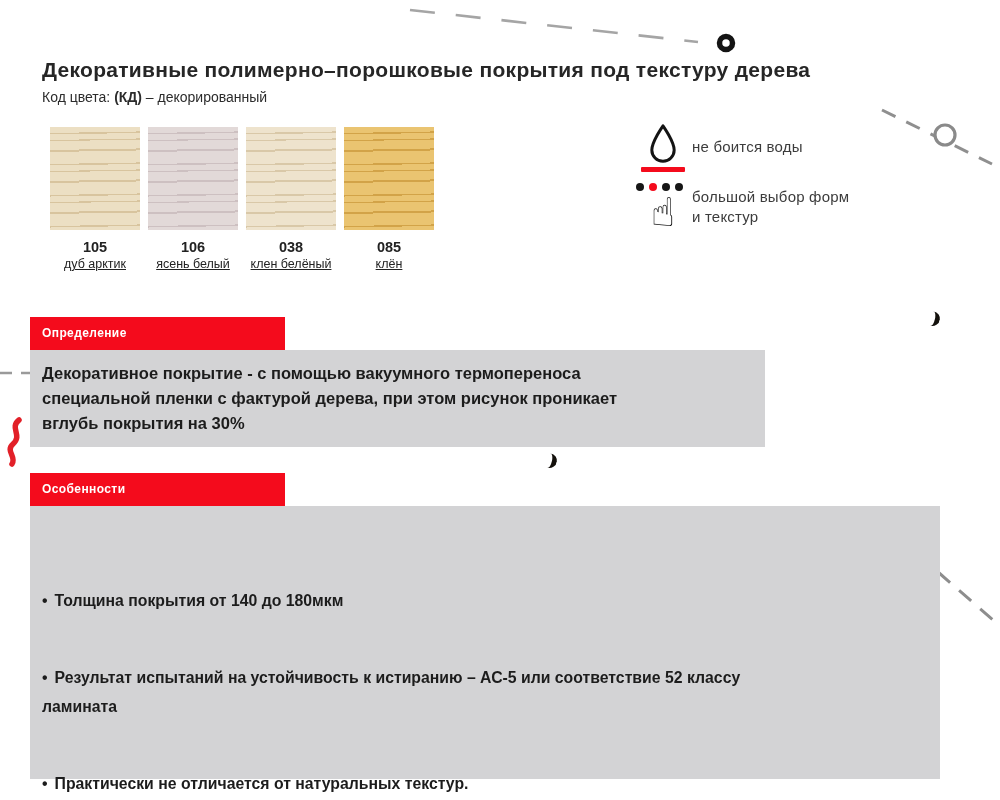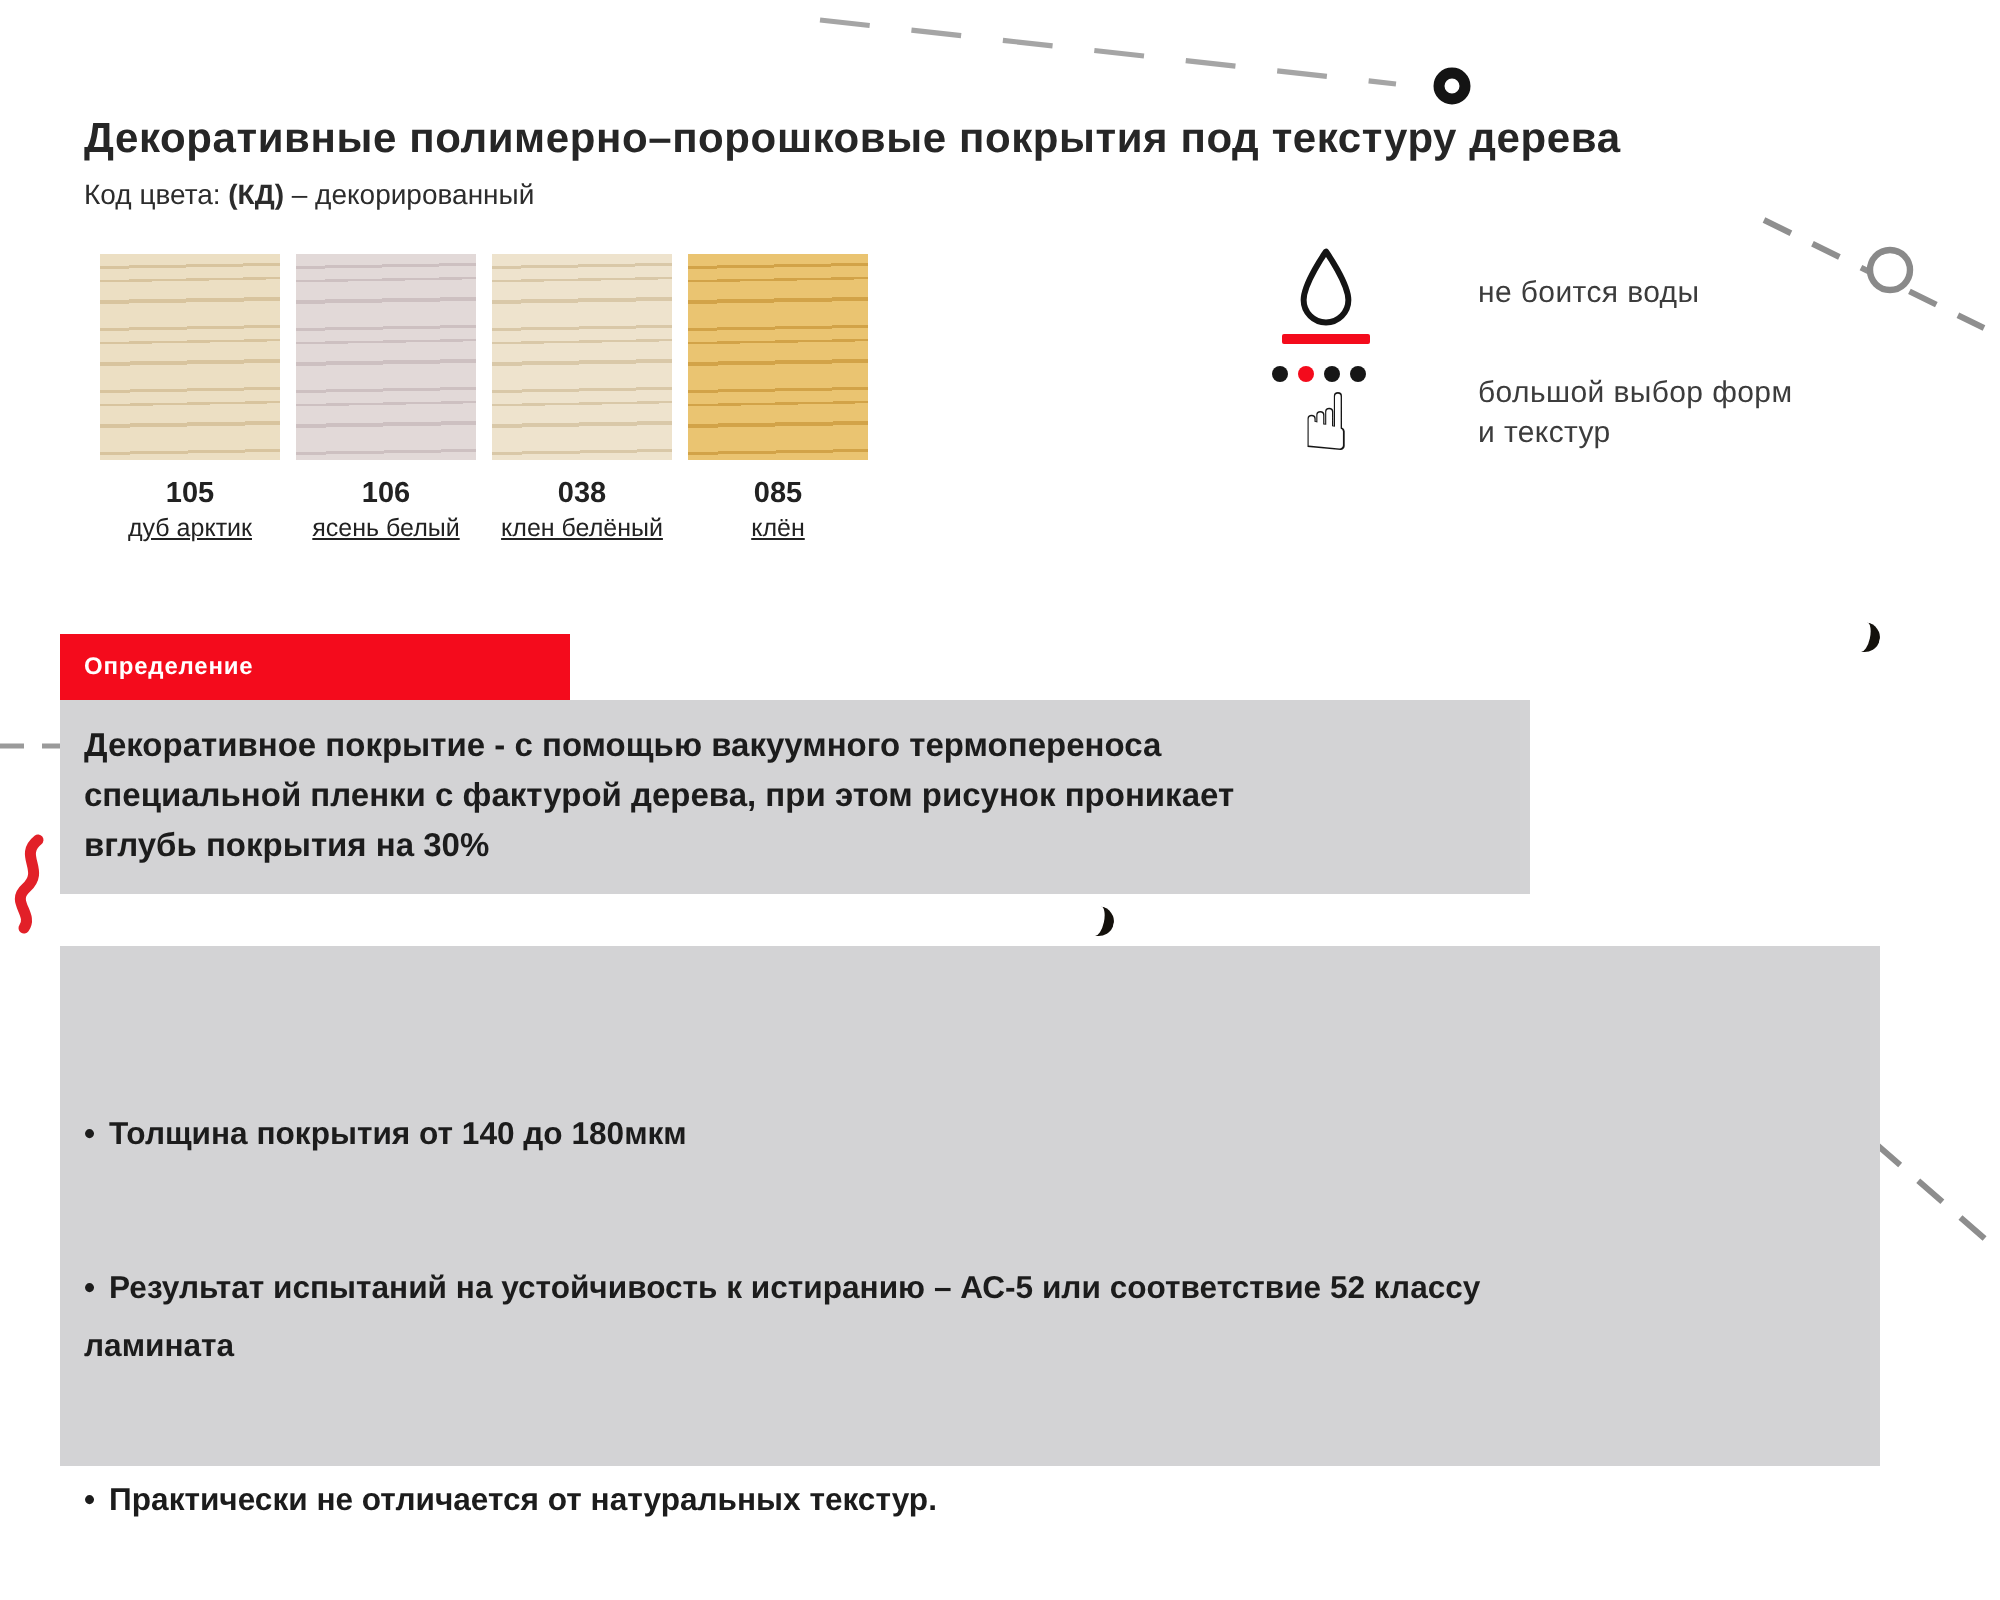--- a/index.html
+++ b/index.html
@@ -26,21 +26,21 @@
   .swatch-code{margin-top:9px;font-size:14.5px;font-weight:600;color:#222;}
   .swatch-name{margin-top:2px;font-size:12.5px;color:#222;white-space:nowrap;text-decoration:underline;}
   .more-box{
     width:92px;height:103px;background:var(--panel,#d3d3d5);
     display:flex;align-items:center;justify-content:center;
     font-size:17px;font-weight:bold;color:#1e1e1e;letter-spacing:.5px;
   }
 
   
   .features{left:634px;top:123px;width:340px;display:flex;flex-direction:column;}
-  .feat-row{display:flex;align-items:center;margin-bottom:11px;gap:47px;}
+  .feat-row{display:flex;align-items:center;margin-bottom:11px;}
   .feat-icon{width:58px;flex:0 0 58px;display:flex;flex-direction:column;align-items:center;}
   .feat-text{font-size:15px;color:#3c3c3c;line-height:1.32;letter-spacing:.2px;}
   .feat-line:empty{display:none;}
   .drop-underline{width:44px;height:4.5px;background:var(--red,#f40b1c);margin-top:3px;border-radius:1px;}
   .dots-row{display:flex;gap:5px;margin-bottom:1px;align-self:flex-start;margin-left:2px;}
   .dot{width:8px;height:8px;border-radius:50%;background:#161616;}
   .dot.red{background:var(--red,#f40b1c);}
   .hand-glyph{font-family:"DejaVu Sans",sans-serif;font-size:40px;line-height:1;color:#161616;}
 
   
@@ -53,21 +53,21 @@
     background:var(--panel,#d3d3d5);color:#1c1c1c;
     font-weight:600;white-space:pre-line;
   }
   .def-section{left:30px;top:317px;}
   .def-panel{
     width:703px;padding:11px 20px 12px 12px;
     font-size:16.5px;line-height:1.5;
   }
   .feat-section{left:30px;top:473px;}
   .feat-panel{
-    width:868px;height:224px;padding:22px 30px 14px 12px;
+    width:868px;height:224px;padding:22px 30px 27px 12px;
     font-size:15.8px;line-height:1.85;
   }
   .feat-panel ul{list-style:none;margin:0;padding:0;}
   .feat-panel li{margin-bottom:18px;}
   .feat-panel li::before{content:"•";margin-right:7px;font-weight:bold;}
 
   
   .comma{
     width:11px;height:15px;border-right:5px solid #14110c;border-radius:50%;
     transform:rotate(12deg);
@@ -165,20 +165,21 @@
 </div>
 
 <div class="abs def-section">
   <div class="section-head">Определение</div>
   <div class="panel def-panel">Декоративное покрытие - с помощью вакуумного термопереноса
 специальной пленки с фактурой дерева, при этом рисунок проникает
 вглубь покрытия на 30%</div>
 </div>
 
 <div class="abs feat-section">
+  <div class="section-head">Особенности</div>
   <div class="panel feat-panel">
     <ul>
       <li>Толщина покрытия от 140 до 180мкм</li>
       <li>Результат испытаний на устойчивость к истиранию – АС-5 или соответствие 52 классу
 ламината</li>
       <li>Практически не отличается от натуральных текстур.</li>
       
     </ul>
   </div>
 </div>

